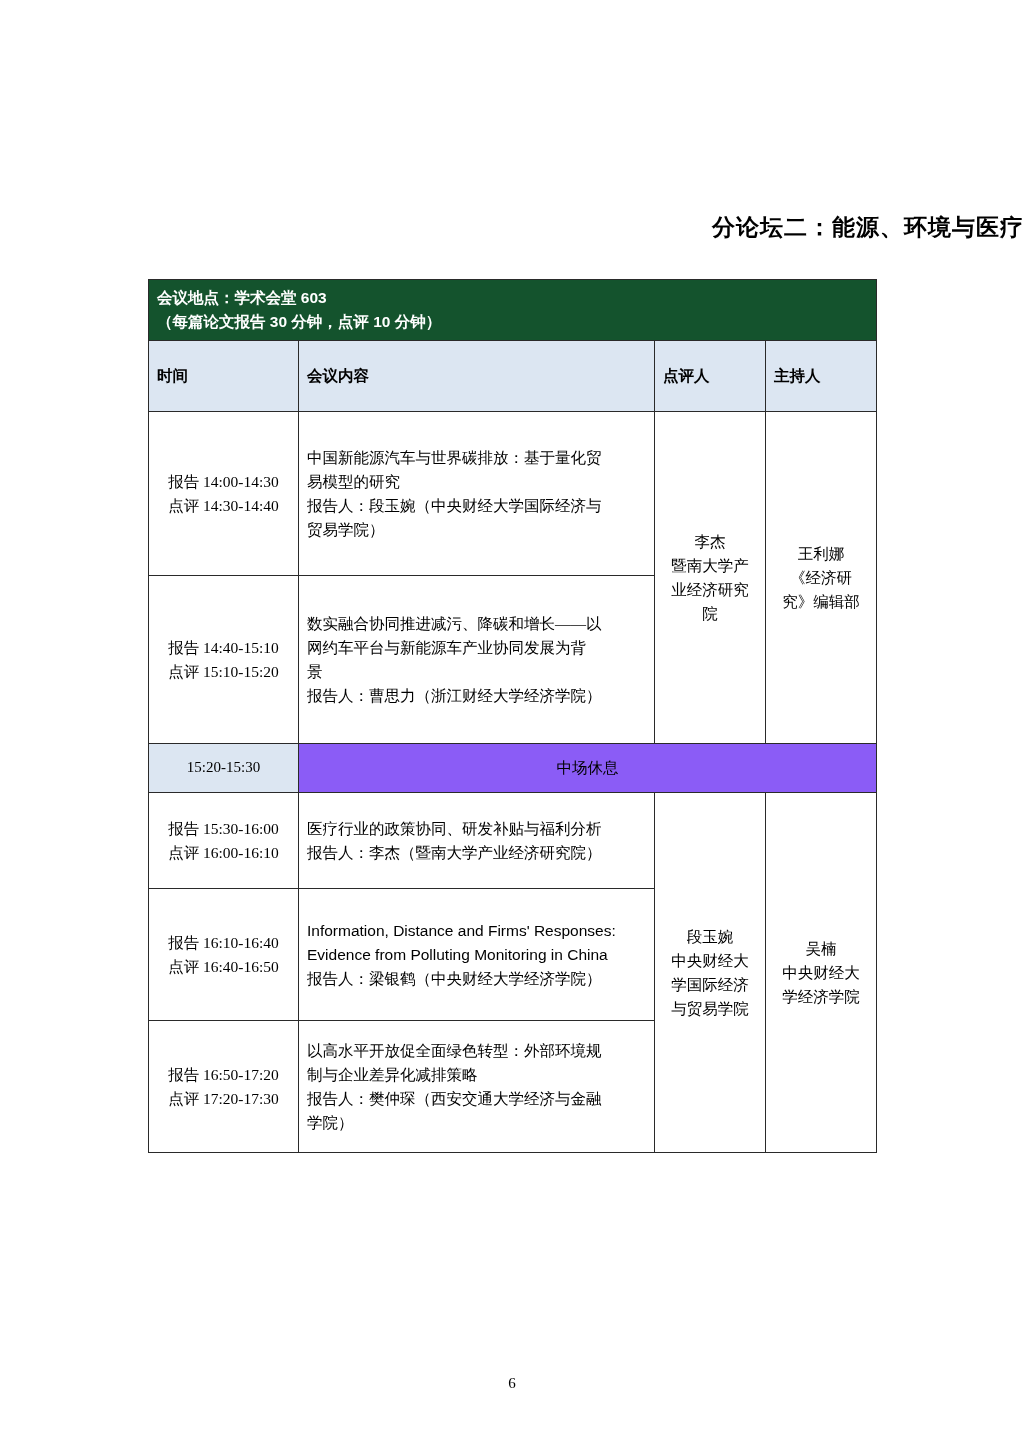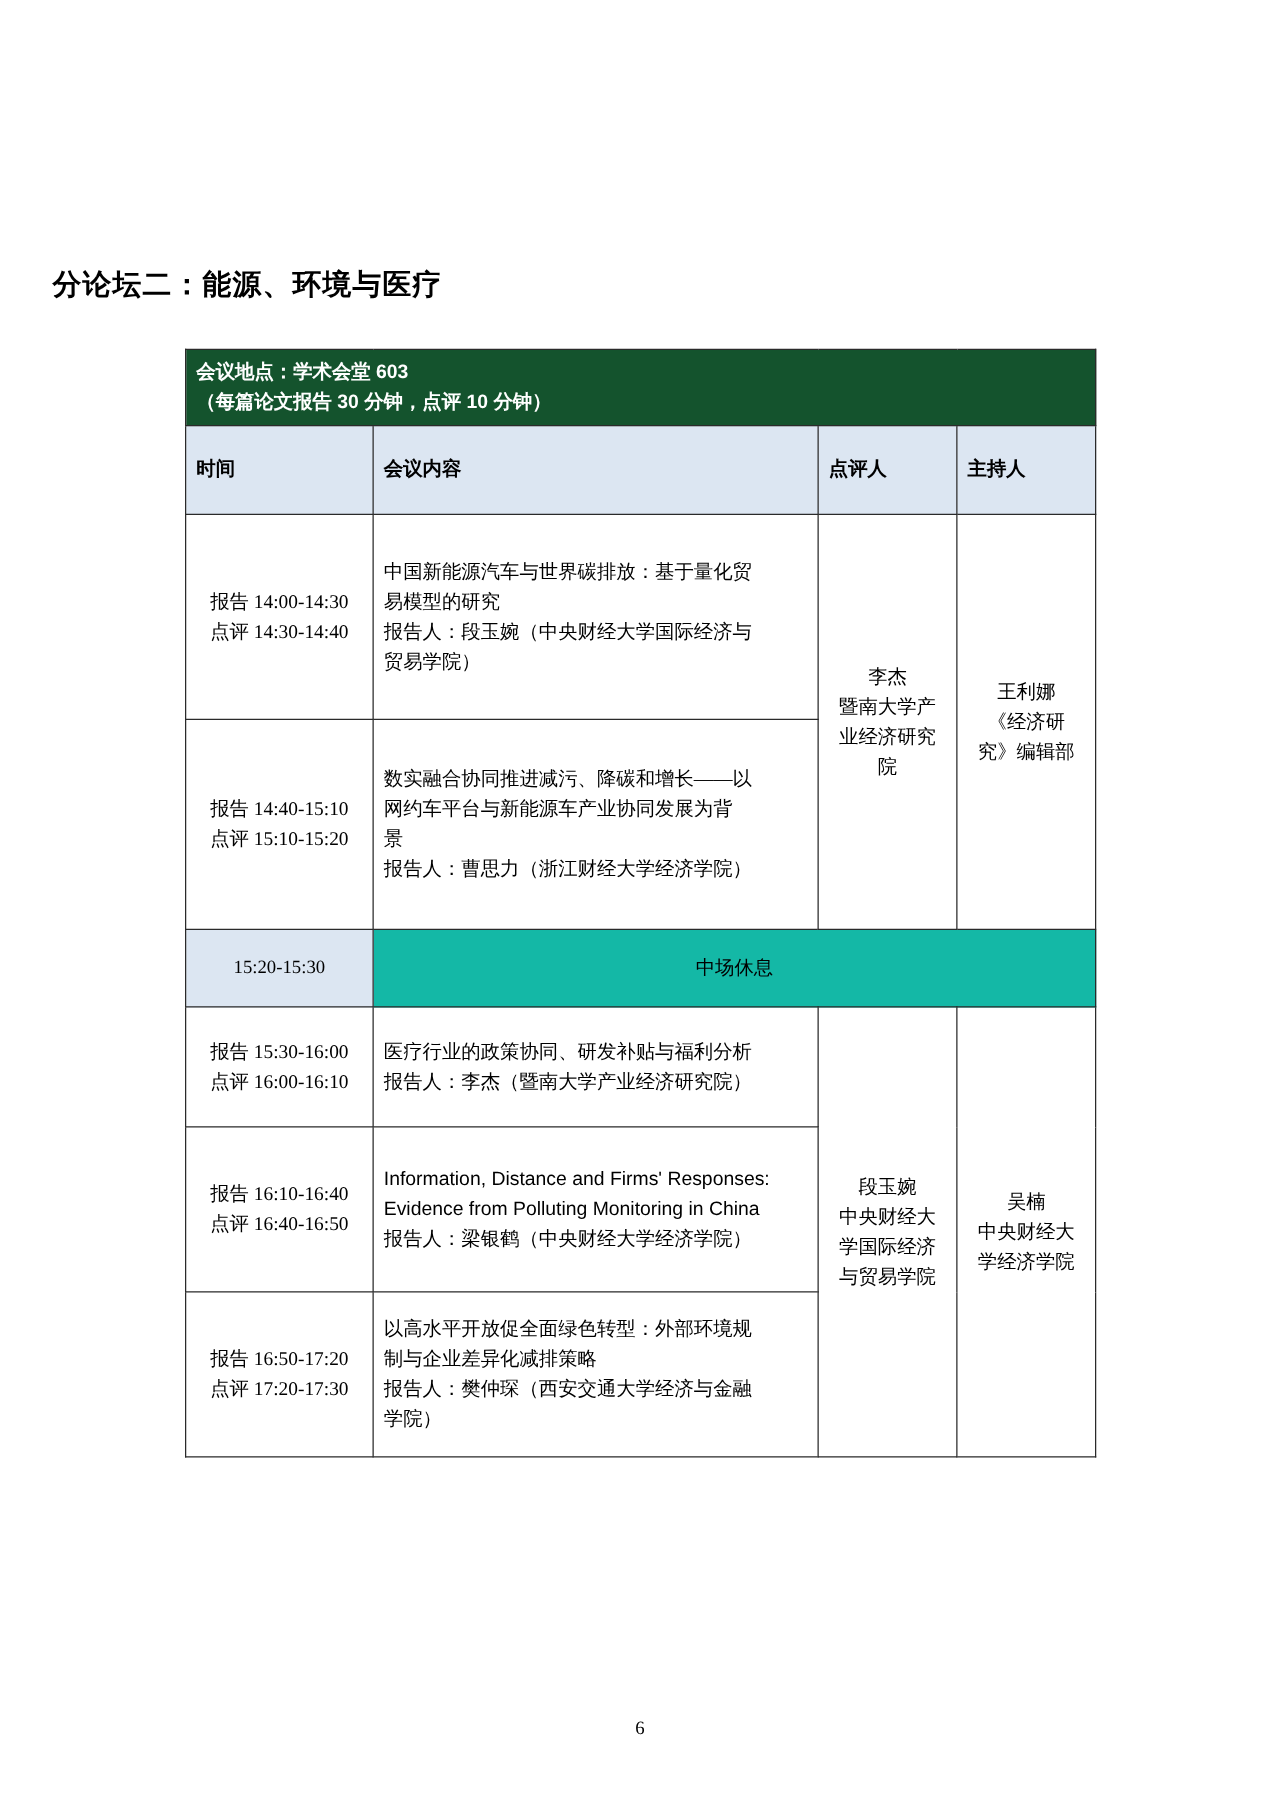--- a/index.html
+++ b/index.html
@@ -15,21 +15,21 @@
     position: relative;
   }
   .page {
     width: 1024px;
     height: 1448px;
     box-sizing: border-box;
     padding: 0;
     position: relative;
   }
   .doc-title {
-    text-align: left;
+    text-align: right;
     font-size: 23px;
     font-weight: bold;
     letter-spacing: 1px;
     margin: 0;
     padding-top: 212px;
     font-family: "Liberation Sans", "DejaVu Sans", sans-serif;
     padding-left: 42px;
   }
   .table-wrap {
     margin: 36px auto 0 auto;
@@ -95,41 +95,41 @@
   }
   .content-line {
     display: block;
   }
   .break-row td.break-time {
     background: #dce6f2;
     text-align: center;
     font-size: 15px;
   }
   .break-row td.break-label {
-    background: #14b8a6;
+    background: #8b5cf6;
     text-align: center;
     font-size: 15.5px;
   }
   .en-line {
     font-family: Liberation Sans, sans-serif;
     text-align: justify;
     text-align-last: left;
     display: block;
   }
   .page-number {
     position: absolute;
     bottom: 56px;
     left: 0;
     width: 1024px;
     text-align: center;
     font-size: 15px;
   }
   .rowtall-1 { height: 164px; }
   .rowtall-2 { height: 168px; }
-  .rowtall-3 { height: 62px; }
+  .rowtall-3 { height: 49px; }
   .rowtall-4 { height: 96px; }
   .rowtall-5 { height: 132px; }
   .rowtall-6 { height: 132px; }
 </style>
 </head>
 <body>
 
 <div class="page">
 
   <h1 class="doc-title">分论坛二：能源、环境与医疗</h1>

